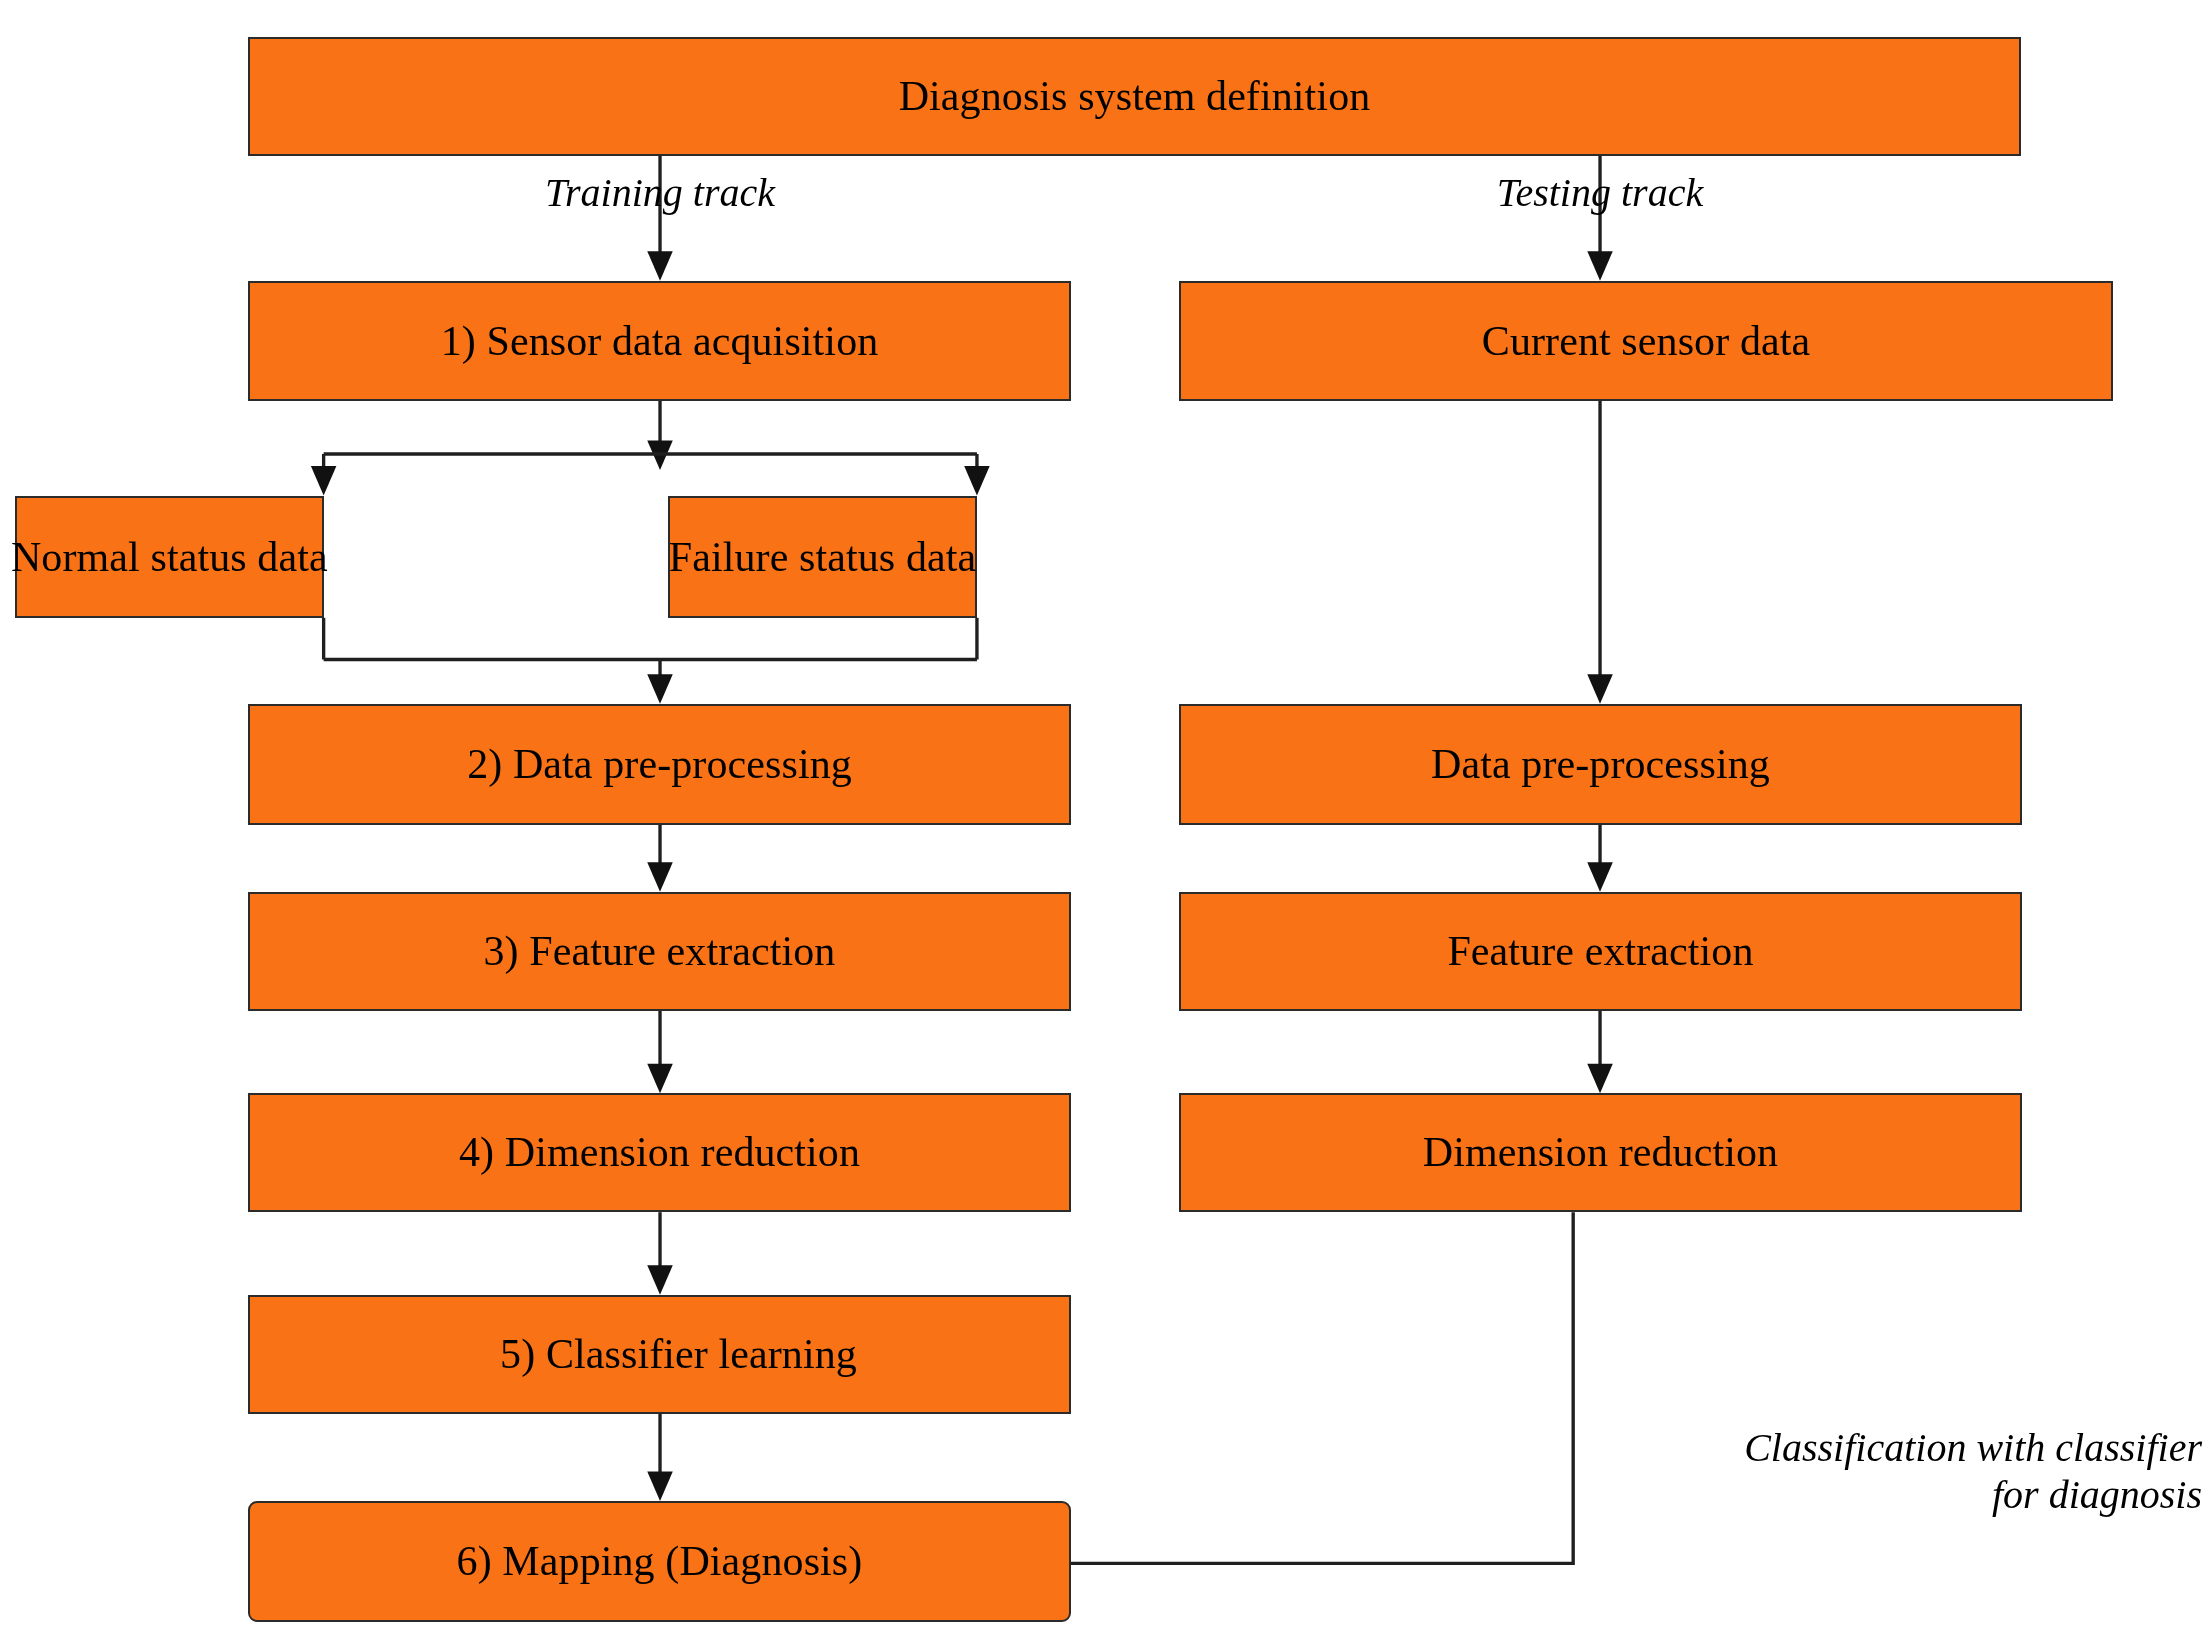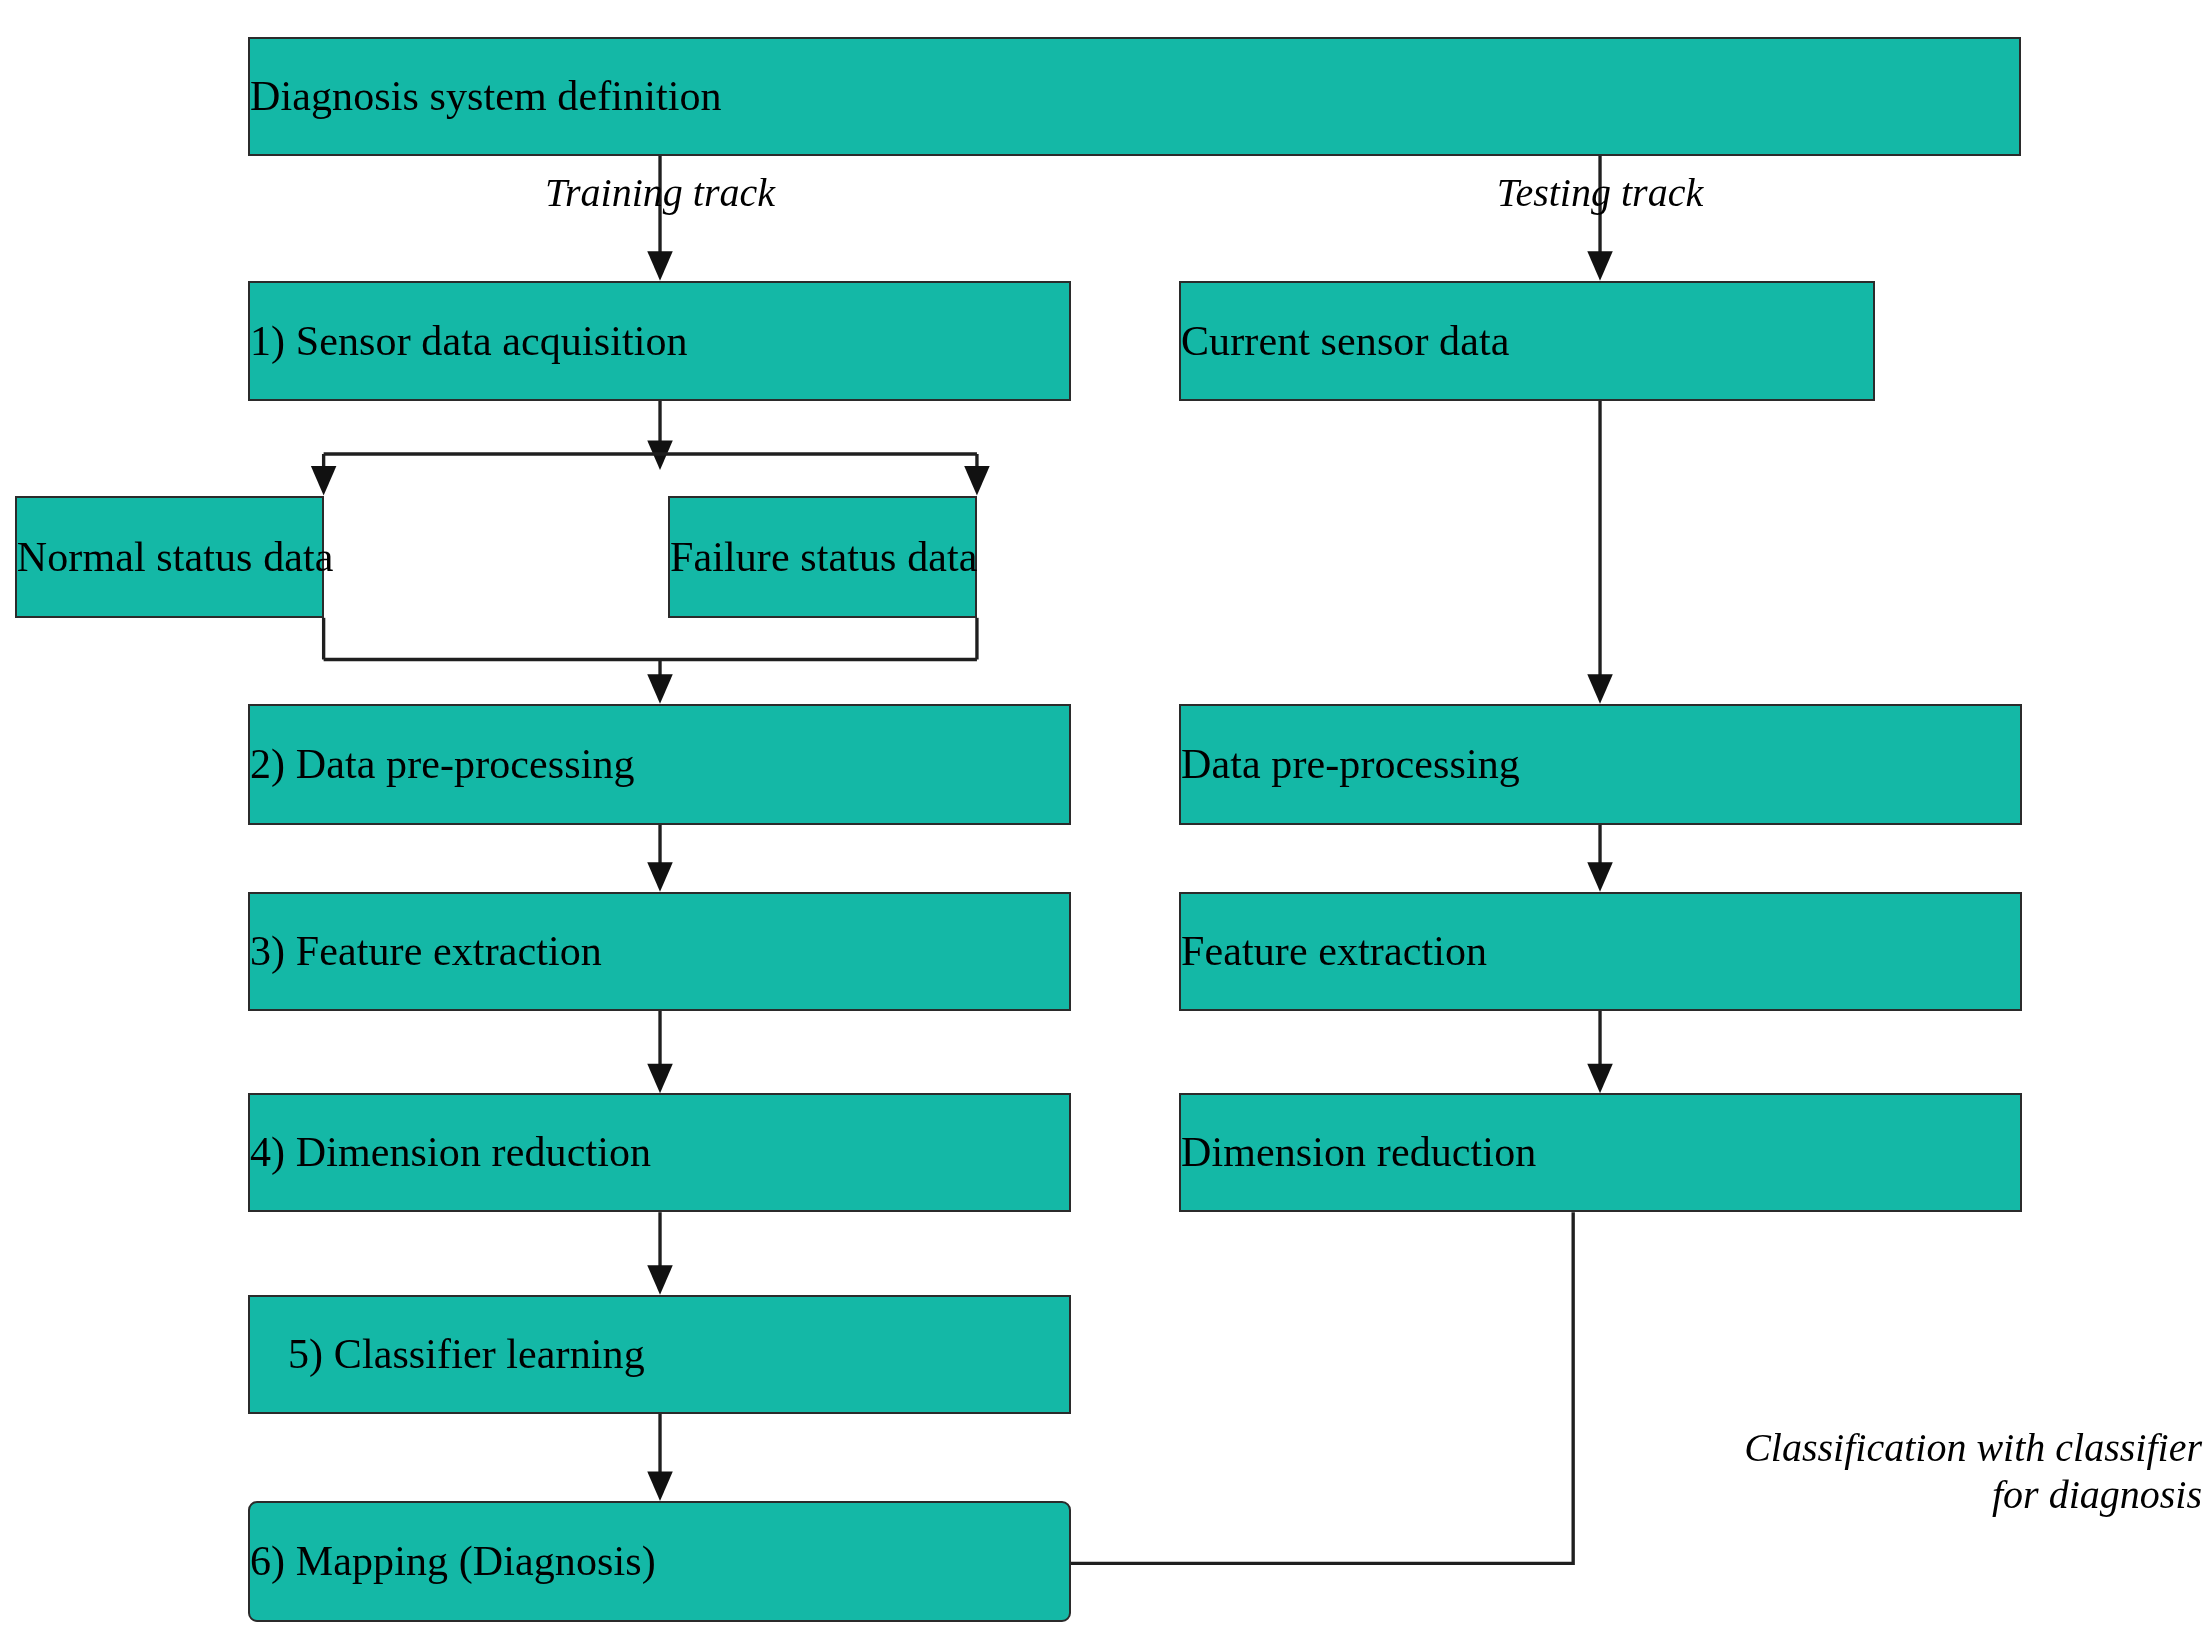--- a/index.html
+++ b/index.html
@@ -12,24 +12,24 @@
     width: 2205px;
     height: 1644px;
     background: #ffffff;
     font-family: "Liberation Serif", "DejaVu Serif", serif;
     overflow: hidden;
   }
   .node {
     position: absolute;
     box-sizing: border-box;
     border: 2.7px solid #2b2b2b;
-    background: #14b8a6;
+    background: #f97316;
     display: flex;
     align-items: center;
-    justify-content: flex-start;
+    justify-content: center;
     text-align: center;
     color: #000000;
     font-size: 42px;
     line-height: 1.1;
     letter-spacing: 0.1px;
     white-space: nowrap;
   }
   .track-label {
     position: absolute;
     font-style: italic;
@@ -153,21 +153,21 @@
   </div>
 
   <div class="node" style="left:248px; top:1295px; width:823px; height:119px;padding-left:38px;">
     <span>5) Classifier learning</span>
   </div>
 
   <div class="node" style="left:248px; top:1501px; width:823px; height:121px;border-radius:9px;">
     <span>6) Mapping (Diagnosis)</span>
   </div>
 
-  <div class="node" style="left:1179px; top:281px; width:696px; height:120px;">
+  <div class="node" style="left:1179px; top:281px; width:934px; height:120px;">
     <span>Current sensor data</span>
   </div>
 
   <div class="node" style="left:1179px; top:704px; width:843px; height:121px;">
     <span>Data pre-processing</span>
   </div>
 
   <div class="node" style="left:1179px; top:892px; width:843px; height:119px;">
     <span>Feature extraction</span>
   </div>

